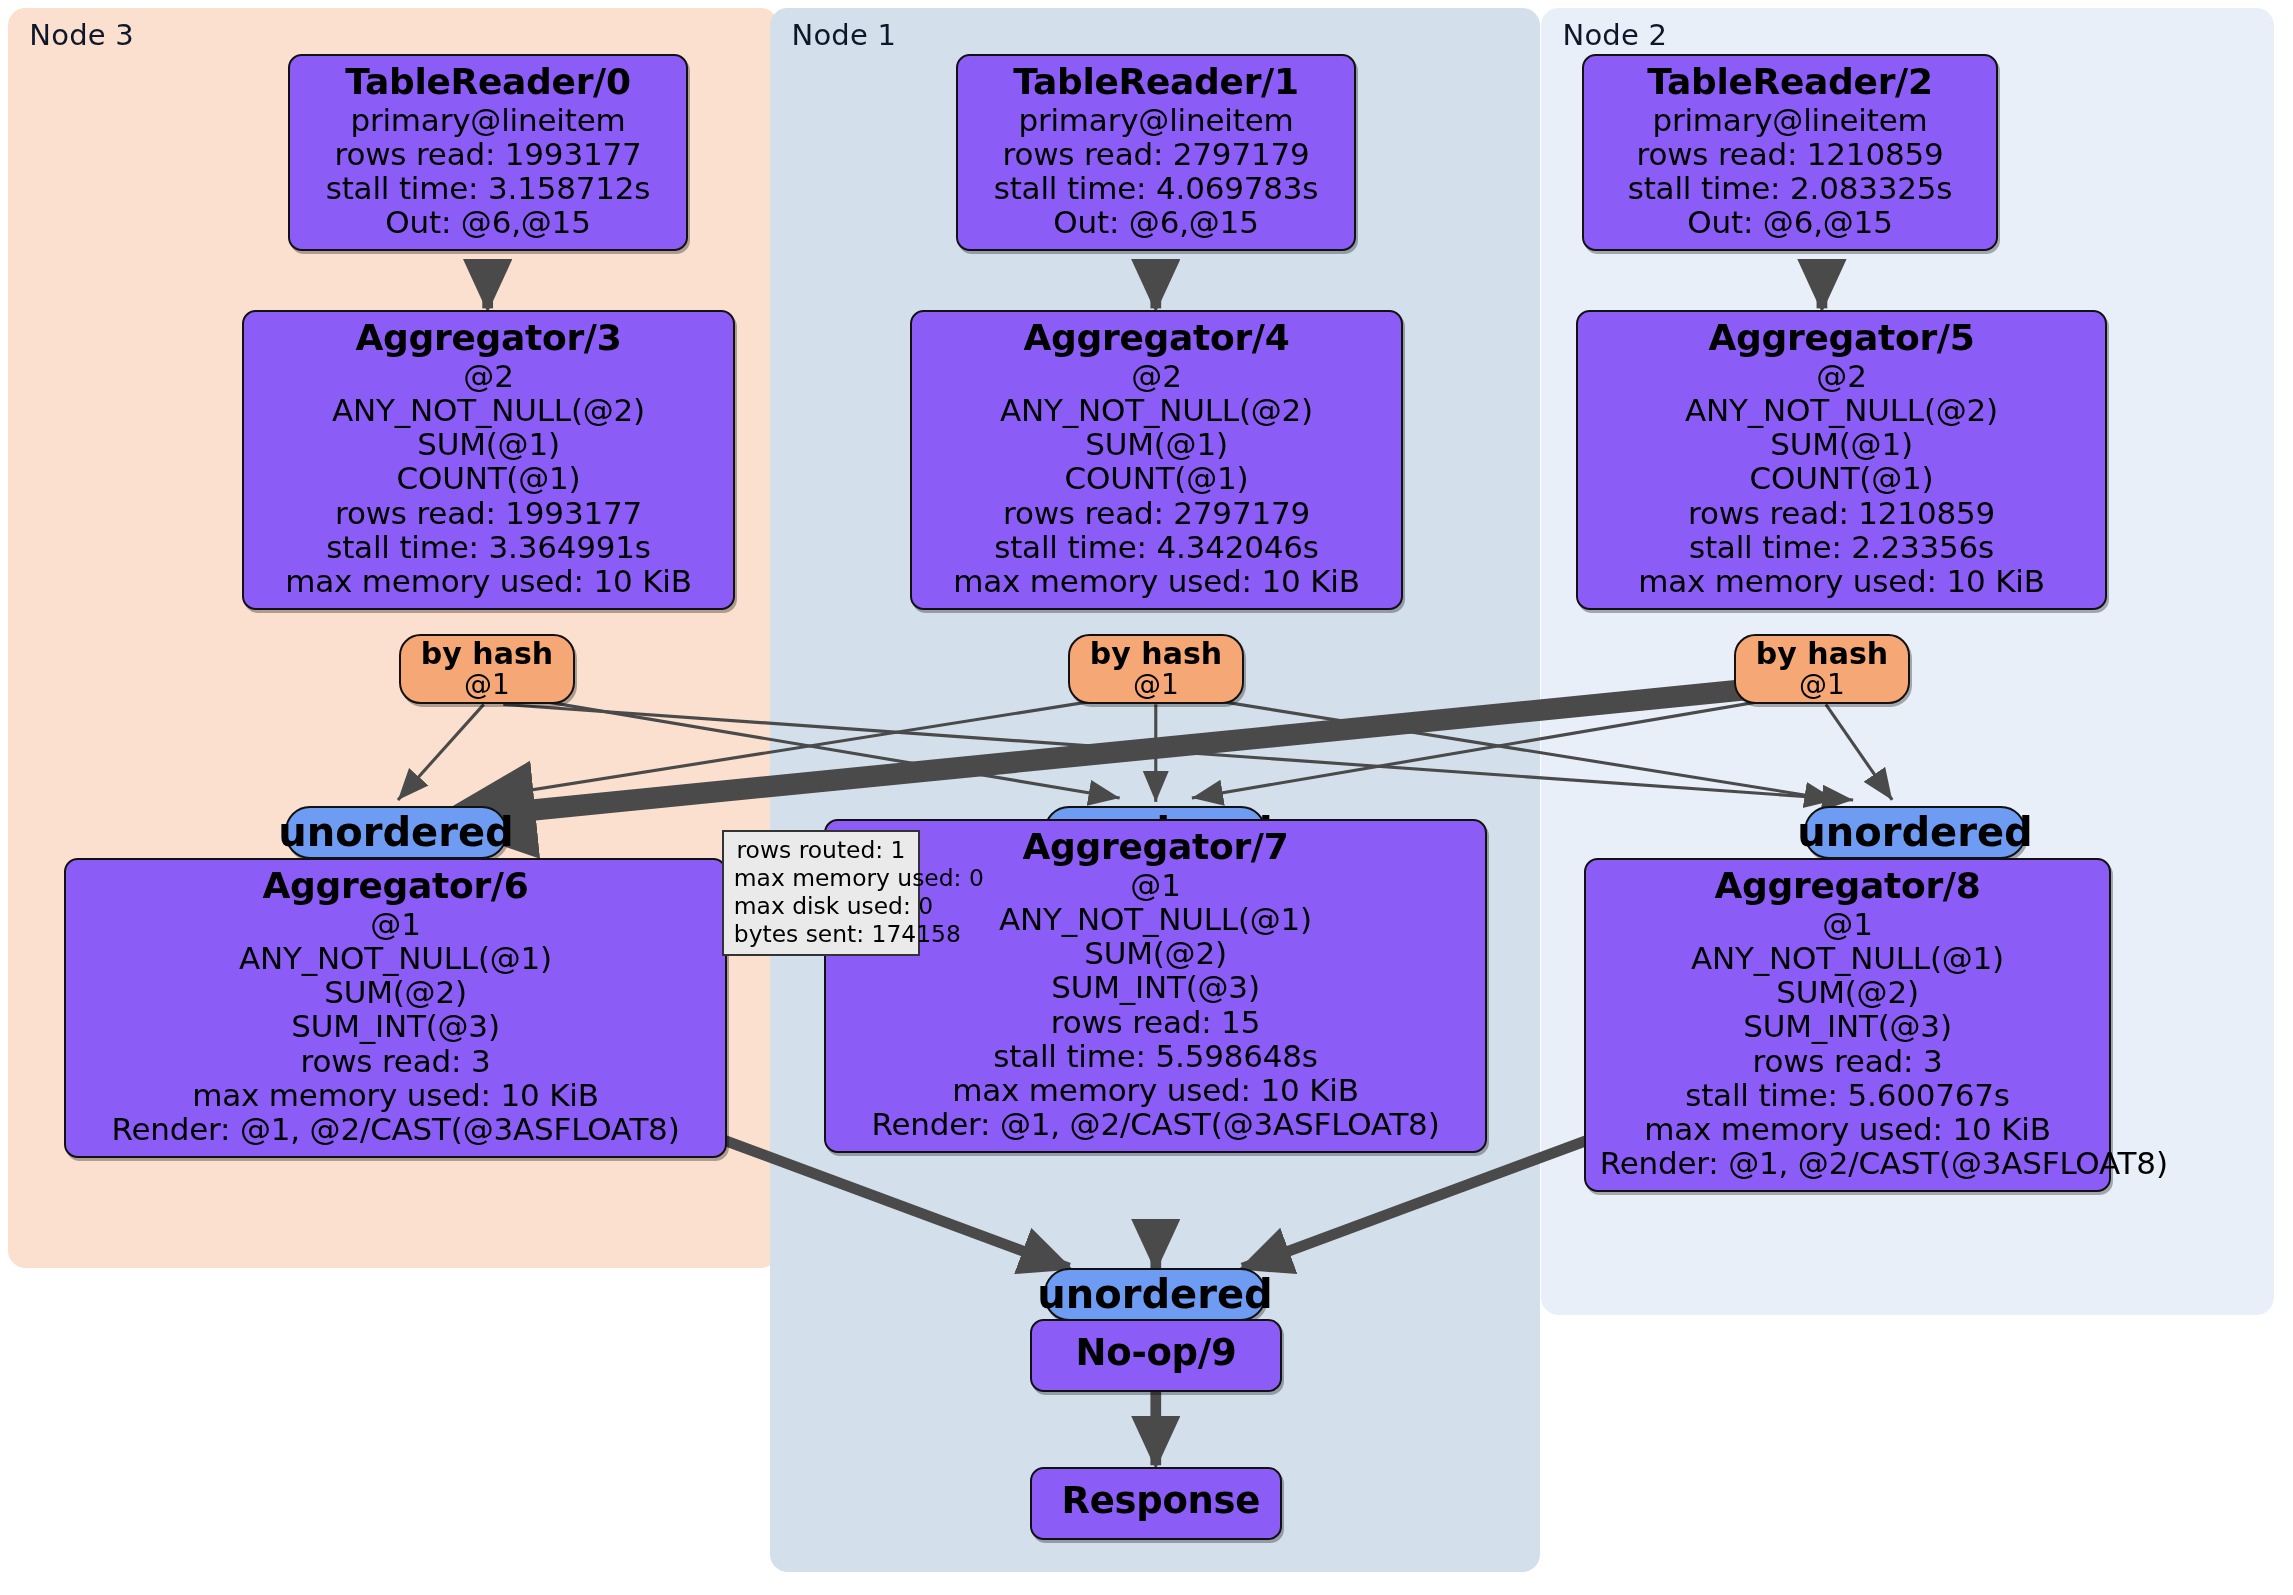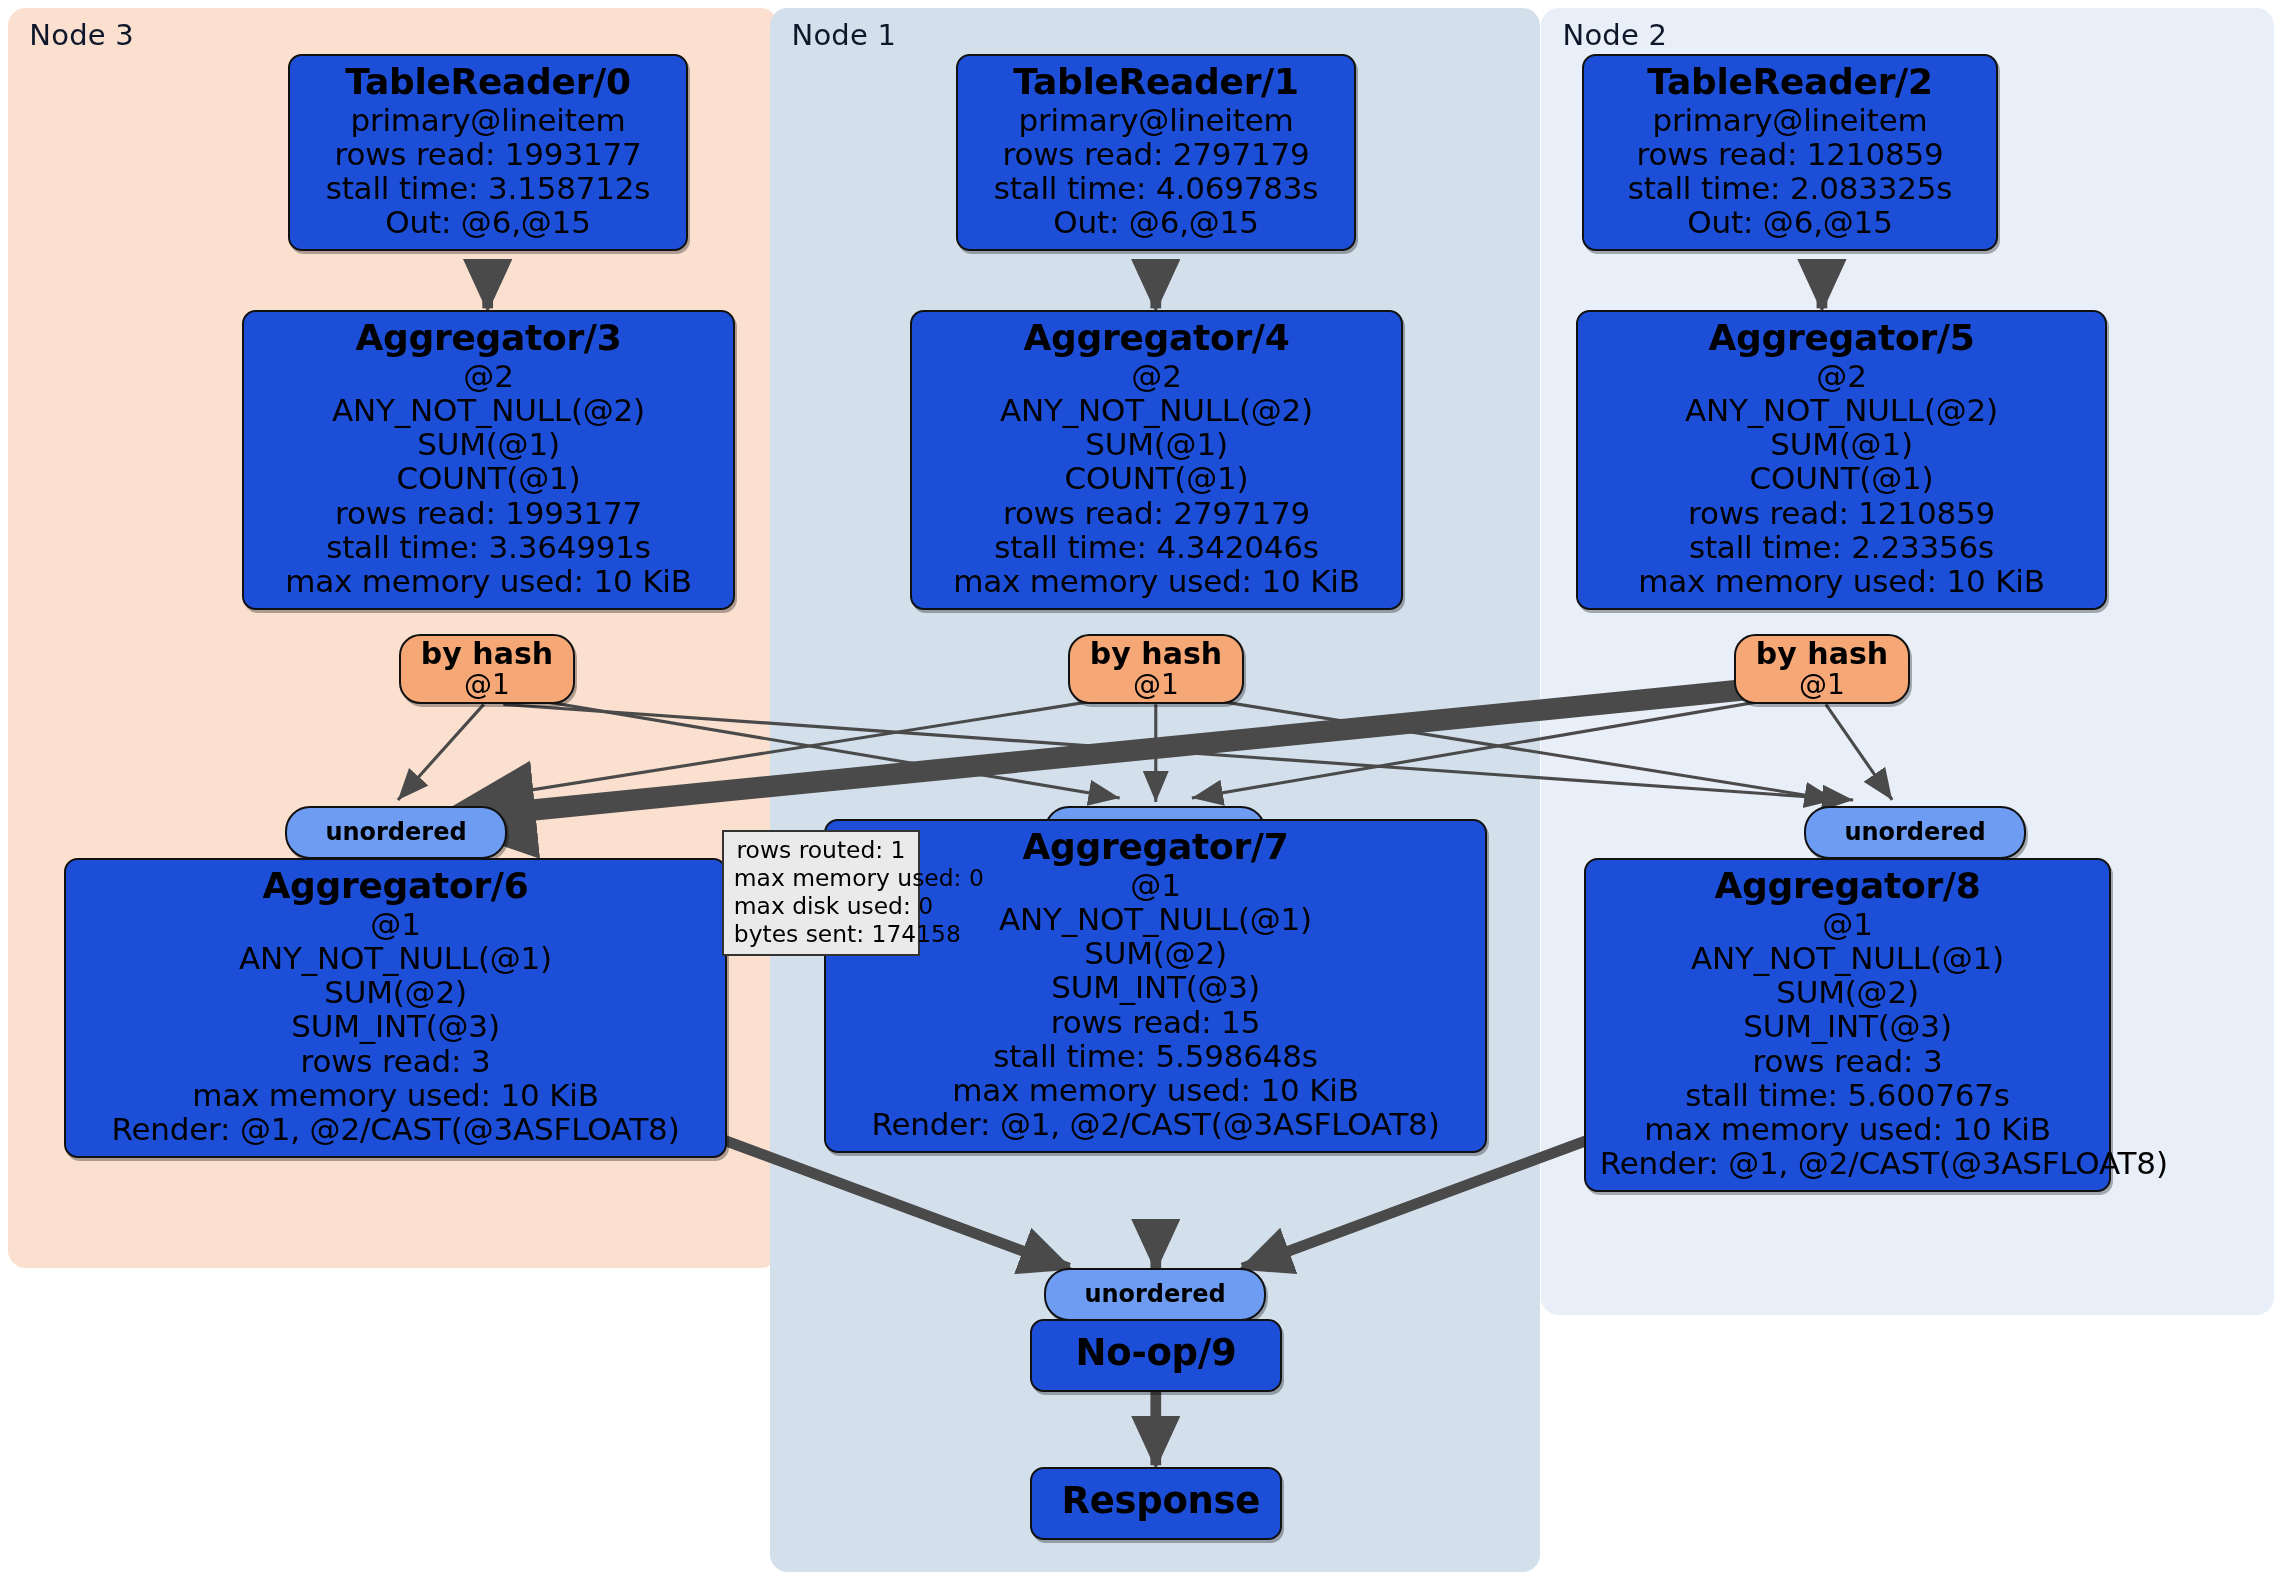--- a/index.html
+++ b/index.html
@@ -48,21 +48,21 @@
     left: 0; top: 0;
     width: 2294px;
     height: 1596px;
     pointer-events: none;
   }
 
   
   .opbox {
     position: absolute;
     box-sizing: border-box;
-    background: #1d4ed8;
+    background: #8b5cf6;
     border: 2.9px solid #111111;
     border-radius: 13.7px;
     text-align: center;
     padding: 5.9px 13.7px 9.8px 13.7px;
     line-height: 1.105;
     color: #000000;
     box-shadow: 2px 2.9px 0 rgba(0,0,0,0.30);
   }
   .opbox .title {
     font-weight: bold;
@@ -101,21 +101,21 @@
     background: #F7A濃;
     background: #F6A776;
     border-radius: 21.5px;
   }
   .badge.hash .b1 { font-weight: bold; font-size: 30px; }
   .badge.hash .b2 { font-size: 28px; }
   .badge.unordered {
     background: #6E9CF2;
     border-radius: 25px;
   }
-  .badge.unordered .b1 { font-weight: bold; font-size: 24px; }
+  .badge.unordered .b1 { font-weight: bold; font-size: 40px; }
 
   
   #stats-box {
     position: absolute;
     box-sizing: border-box;
     background: #EAEAEA;
     border: 2px solid #333333;
     text-align: center;
     padding: 3.9px 9.8px 5.9px 9.8px;
     line-height: 1.2;

